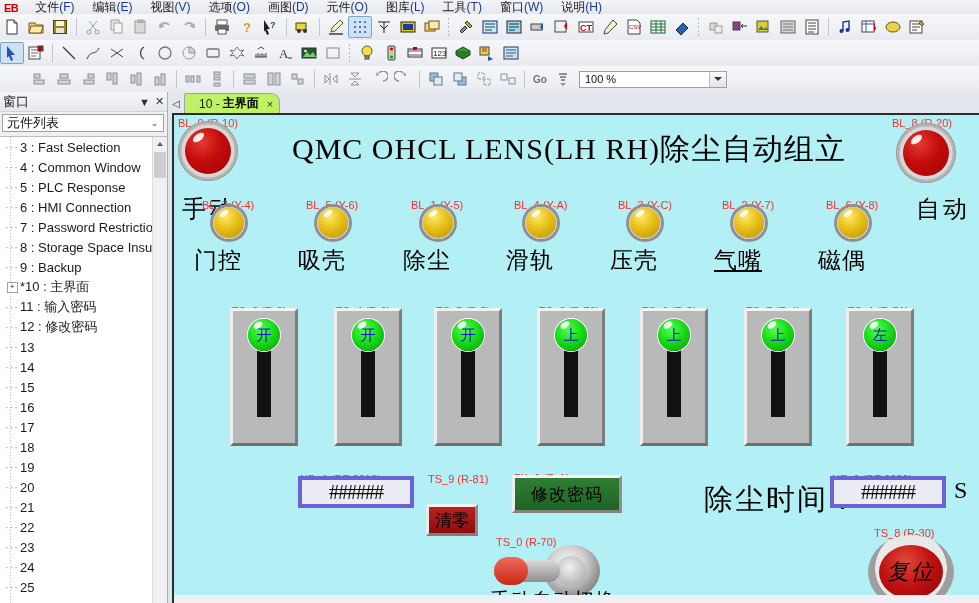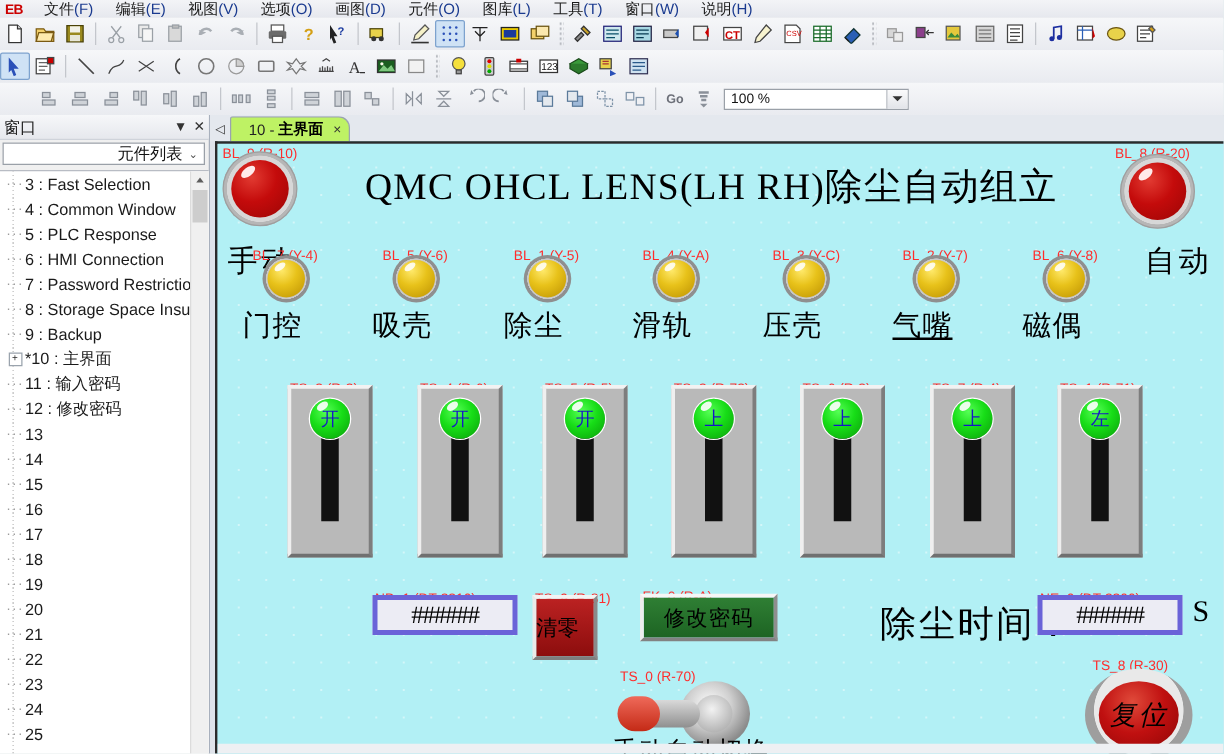--- a/index.html
+++ b/index.html
@@ -75,21 +75,21 @@
   }
   .panel-title{
     height:19px;display:flex;align-items:center;
     background:linear-gradient(#f6f7f9,#e6e8ed);
     border-bottom:1px solid #cfd3da;padding-left:3px;
   }
   .panel-title .ptxt{font-size:13px;color:#1b1b1b;flex:1;}
   .panel-title .pbtn{width:15px;height:15px;display:flex;align-items:center;justify-content:center;color:#333;font-size:11px;}
   .combo-el{
     margin:2px 3px 2px 2px;height:18px;border:1px solid #9aa0a8;background:#fff;
-    display:flex;align-items:center;box-sizing:border-box;text-align:right;
+    display:flex;align-items:center;box-sizing:border-box;
   }
   .combo-el .cv{flex:1;padding-left:4px;font-size:13px;color:#111;}
   .combo-el .carr{width:17px;height:18px;display:flex;align-items:center;justify-content:center;color:#444;font-size:9px;}
   .treebox{
     position:absolute;left:0;top:44px;width:167px;bottom:0;background:#fff;
     border-top:1px solid #b8bcc4;overflow:hidden;
   }
   .treelist{position:absolute;left:0;top:0;right:14px;bottom:0;overflow:hidden;}
   .trow{height:20px;display:flex;align-items:center;padding-left:4px;white-space:nowrap;}
   .tdash{width:16px;color:#9b9b9b;font-size:11px;letter-spacing:1px;flex:0 0 auto;text-align:center;}
@@ -175,25 +175,25 @@
   .tsw .knob:after{content:"";position:absolute;left:5px;top:3px;width:10px;height:6px;
     background:rgba(255,255,255,.9);border-radius:50%;transform:rotate(-35deg);}
 
   
   .numfield{position:absolute;height:32px;
     background:#ececf4;border:4px solid #6a63d8;box-sizing:border-box;
     display:flex;align-items:center;justify-content:center;}
   .numfield span{font-size:20px;color:#000;letter-spacing:-1px;font-family:"Liberation Serif",serif;}
 
   
-  .redbtn{position:absolute;width:52px;height:52px;
+  .redbtn{position:absolute;width:52px;height:32px;
     background:linear-gradient(#bb2222,#8c0d0d);
     border-top:3px solid #f3f3f3;border-left:3px solid #eaeaea;
     border-right:3px solid #8a8a8a;border-bottom:3px solid #7e7e7e;
-    box-sizing:border-box;display:flex;align-items:center;}
+    box-sizing:border-box;display:flex;align-items:center;justify-content:center;margin-top:28px;}
   .redbtn span{color:#000;font-size:17px;font-family:"DejaVu Serif",serif;}
   .greenbtn{position:absolute;width:110px;height:38px;
     background:linear-gradient(#2f7f34,#1d6423);
     border-top:3px solid #f6f6f6;border-left:3px solid #ededed;
     border-right:3px solid #8e8e8e;border-bottom:3px solid #828282;
     box-sizing:border-box;display:flex;align-items:center;justify-content:center;}
   .greenbtn span{color:#000;font-size:17px;font-family:"DejaVu Serif",serif;letter-spacing:1px;}
 
   
   .hsel{position:absolute;width:108px;height:56px;}

